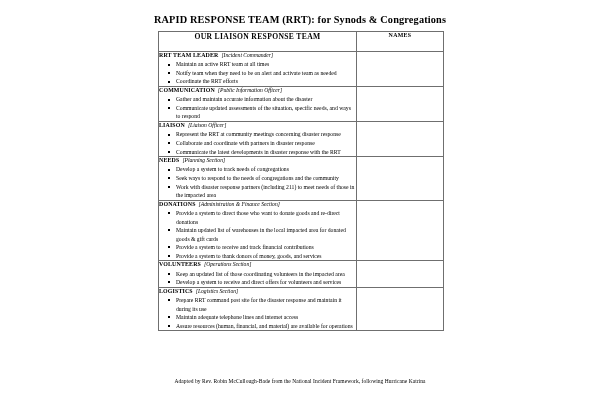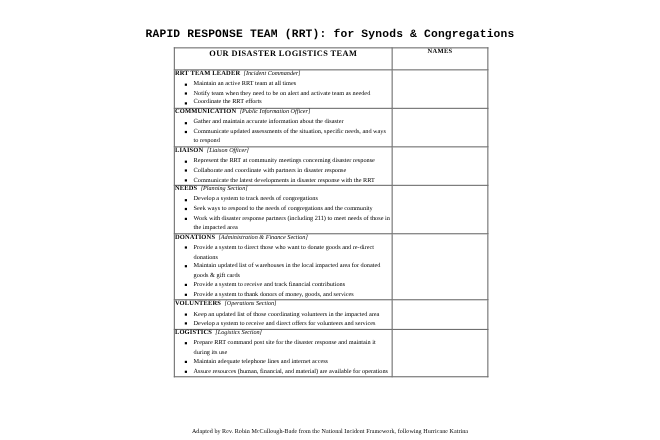--- a/index.html
+++ b/index.html
@@ -19,25 +19,24 @@
     position: relative;
     width: 600px;
     height: 400px;
     box-sizing: border-box;
   }
   .doc-title {
     text-align: center;
     font-weight: bold;
     font-size: 10.3px;
     letter-spacing: 0.15px;
-    margin: 12px;
+    margin: 0;
     padding-top: 14px;
     padding-bottom: 0;
     line-height: 1.2;
-    font-family: Liberation Mono, monospace;
   }
   .table-wrap {
     position: absolute;
     left: 158px;
     top: 31px;
     width: 285px;
   }
   table.rrt {
     border-collapse: collapse;
     width: 285px;
@@ -130,21 +129,21 @@
   <h1 class="doc-title">RAPID RESPONSE TEAM (RRT): for Synods &amp; Congregations</h1>
 
   <div class="table-wrap">
     <table class="rrt">
       <colgroup>
         <col class="c1">
         <col class="c2">
       </colgroup>
       <thead>
         <tr>
-          <th class="h1">OUR DISASTER LOGISTICS TEAM</th>
+          <th class="h1">OUR LIAISON RESPONSE TEAM</th>
           <th class="h2">NAMES</th>
         </tr>
       </thead>
       <tbody id="table-body">
           <tr>
             <td class="section">
               <div class="sec-head"><span class="sec-title">RRT TEAM LEADER</span><span class="sec-role">[Incident Commander]</span></div>
               <ul class="bullets">
                 <li>Maintain an active RRT team at all times</li>
                 <li>Notify team when they need to be on alert and activate team as needed</li>

